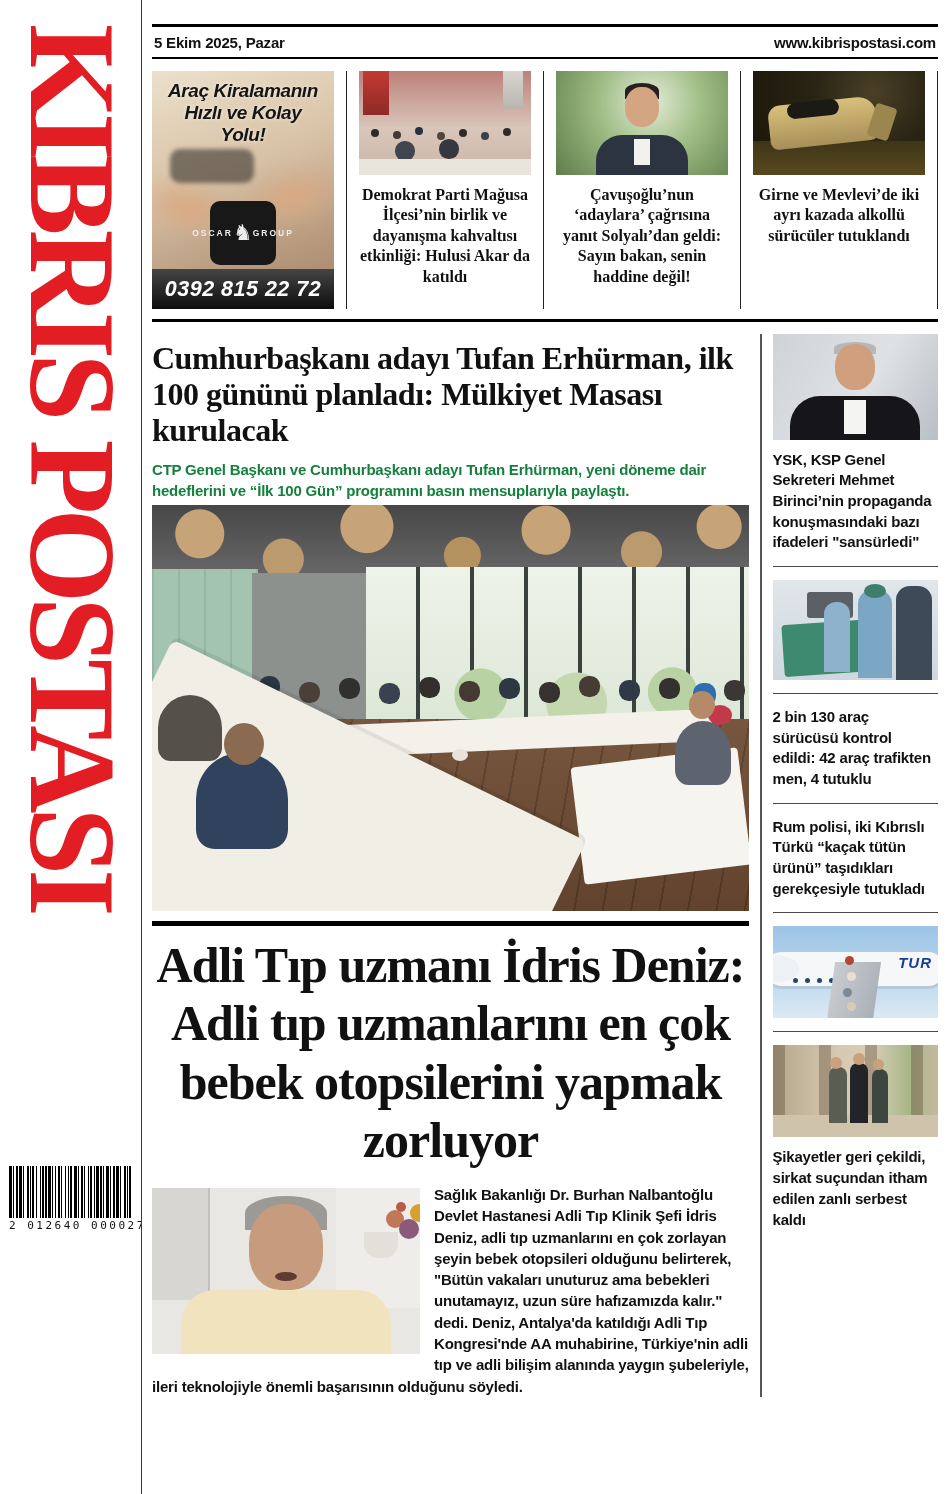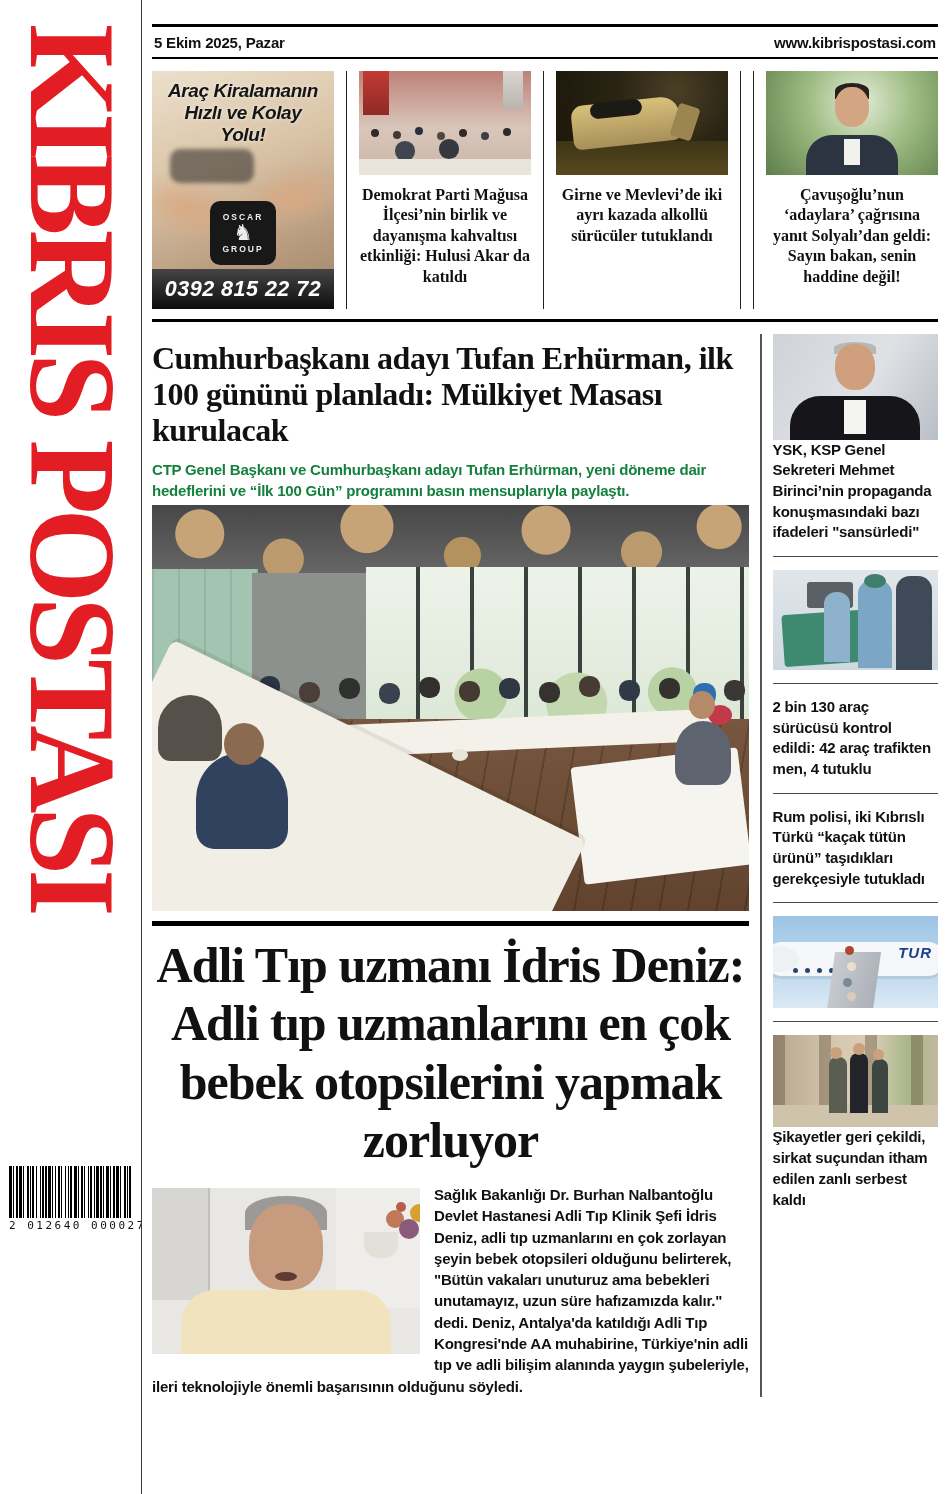--- a/index.html
+++ b/index.html
@@ -38,33 +38,33 @@
   .sidecol { flex:1; padding-top:6px; }
 
   h1.lead-hl { font-family:"Liberation Serif",serif; font-weight:700; font-size:32px; line-height:1.14; letter-spacing:-0.5px; margin:12px 0 10px; }
   .standfirst { font-size:15px; line-height:1.4; font-weight:700; letter-spacing:-0.2px; color:#15803d; margin-bottom:4px; }
   .lead-photo { height:406px; position:relative; overflow:hidden; background:#cdd4cb; }
   .blackbar { height:5px; background:#000; margin-top:10px; }
   h2.second-hl { font-family:"Liberation Serif",serif; font-weight:800; font-size:50px; line-height:1.17; letter-spacing:-1px; text-align:center; margin:10px 4px 14px; }
   .article { font-size:15px; line-height:1.42; font-weight:700; letter-spacing:-0.2px; overflow:hidden; }
   .deniz { float:left; width:268px; height:166px; margin:4px 14px 4px 0; position:relative; overflow:hidden; background:#e9e7e3; }
 
-  .side-photo { position:relative; overflow:hidden; background:#ccc; }
+  .side-photo { position:relative; overflow:hidden; margin-bottom:10px; background:#ccc; }
   .h106{height:106px} .h100{height:100px} .h92{height:92px}
   .side-capt { font-size:15px; line-height:1.38; font-weight:700; letter-spacing:-0.2px; }
   .side-sep { border-top:1.5px solid #4a4a4a; margin:13px 0; }
 
   
   .ad { height:238px; position:relative; overflow:hidden; background:linear-gradient(160deg,#ece0cc 0%,#d9c3a6 40%,#b79a7e 75%,#a08468 100%); }
   .ad-hl { position:relative; z-index:3; text-align:center; font-weight:800; font-style:italic; font-size:19px; line-height:1.16; padding-top:9px; color:#151515; letter-spacing:-0.4px; text-shadow:0 0 4px rgba(255,255,255,.65); }
   .ad-hand { position:absolute; width:110px; height:60px; border-radius:50%; background:radial-gradient(closest-side,#d9a983,rgba(217,169,131,0)); filter:blur(3px); z-index:1; }
   .ad-hand.l { left:-18px; top:108px; transform:rotate(18deg); }
   .ad-hand.r { right:-14px; top:96px; transform:rotate(-14deg); }
   .ad-car { position:absolute; left:18px; top:78px; width:84px; height:34px; border-radius:10px; background:rgba(40,38,36,.55); filter:blur(2px); z-index:1; }
-  .ad-logo { position:absolute; z-index:3; left:50%; transform:translateX(-50%); bottom:44px; width:66px; height:64px; background:#181818; border-radius:10px; display:flex; flex-direction:column; align-items:center; justify-content:center; color:#eee; }
+  .ad-logo { position:absolute; z-index:3; left:50%; transform:translateX(-50%); bottom:44px; width:66px; height:64px; background:#181818; border-radius:10px; display:flex; flex-direction:row; align-items:center; justify-content:center; color:#eee; }
   .ad-logo .t { font-size:8.5px; letter-spacing:2px; font-weight:700; }
   .ad-logo .horse { font-size:22px; line-height:22px; }
   .ad-phone { position:absolute; z-index:3; left:0; right:0; bottom:0; height:40px; background:linear-gradient(#454545,#0d0d0d); color:#fff; font-weight:800; font-style:italic; font-size:21.5px; letter-spacing:0.5px; display:flex; align-items:center; justify-content:center; }
 
   
   .sc { position:absolute; }
   
   .ev { background:linear-gradient(#bd8178 0%,#d9c6ba 55%,#cbb6a8 100%); }
   .ev .flag1 { left:4px; top:0; width:26px; height:44px; background:linear-gradient(#c23a33,#8f2a26); }
   .ev .flag2 { right:8px; top:0; width:20px; height:38px; background:linear-gradient(#d8d5d0,#b9b4ae); }
@@ -283,38 +283,38 @@
     <div class="story-col">
       <div class="thumb ev">
         <div class="sc flag1"></div>
         <div class="sc flag2"></div>
         <div class="sc crowd"></div>
         <div class="sc table"></div>
       </div>
       <div class="capt">Demokrat Parti Mağusa İlçesi’nin birlik ve dayanışma kahvaltısı etkinliği: Hulusi Akar da katıldı</div>
     </div>
 
+    <div class="story-col">
+      <div class="thumb po">
+        <div class="sc hair"></div>
+        <div class="sc head"></div>
+        <div class="sc suit"></div>
+        <div class="sc shirt"></div>
+      </div>
+      <div class="capt">Çavuşoğlu’nun ‘adaylara’ çağrısına yanıt Solyalı’dan geldi: Sayın bakan, senin haddine değil!</div>
+    </div>
+
     <div class="story-col last">
       <div class="thumb cr">
         <div class="sc ground"></div>
         <div class="sc car"></div>
         <div class="sc win"></div>
         <div class="sc door"></div>
       </div>
       <div class="capt">Girne ve Mevlevi’de iki ayrı kazada alkollü sürücüler tutuklandı</div>
-    </div>
-
-    <div class="story-col">
-      <div class="thumb po">
-        <div class="sc hair"></div>
-        <div class="sc head"></div>
-        <div class="sc suit"></div>
-        <div class="sc shirt"></div>
-      </div>
-      <div class="capt">Çavuşoğlu’nun ‘adaylara’ çağrısına yanıt Solyalı’dan geldi: Sayın bakan, senin haddine değil!</div>
     </div>
   </div>
 
   <div class="rule-big"></div>
 
   <div class="maingrid">
 
     <div class="maincol">
       <h1 class="lead-hl">Cumhurbaşkanı adayı Tufan Erhürman, ilk 100 gününü planladı: Mülkiyet Masası kurulacak</h1>
       <p class="standfirst">CTP Genel Başkanı ve Cumhurbaşkanı adayı Tufan Erhürman, yeni döneme dair hedeflerini ve “İlk 100 Gün” programını basın mensuplarıyla paylaştı.</p>

